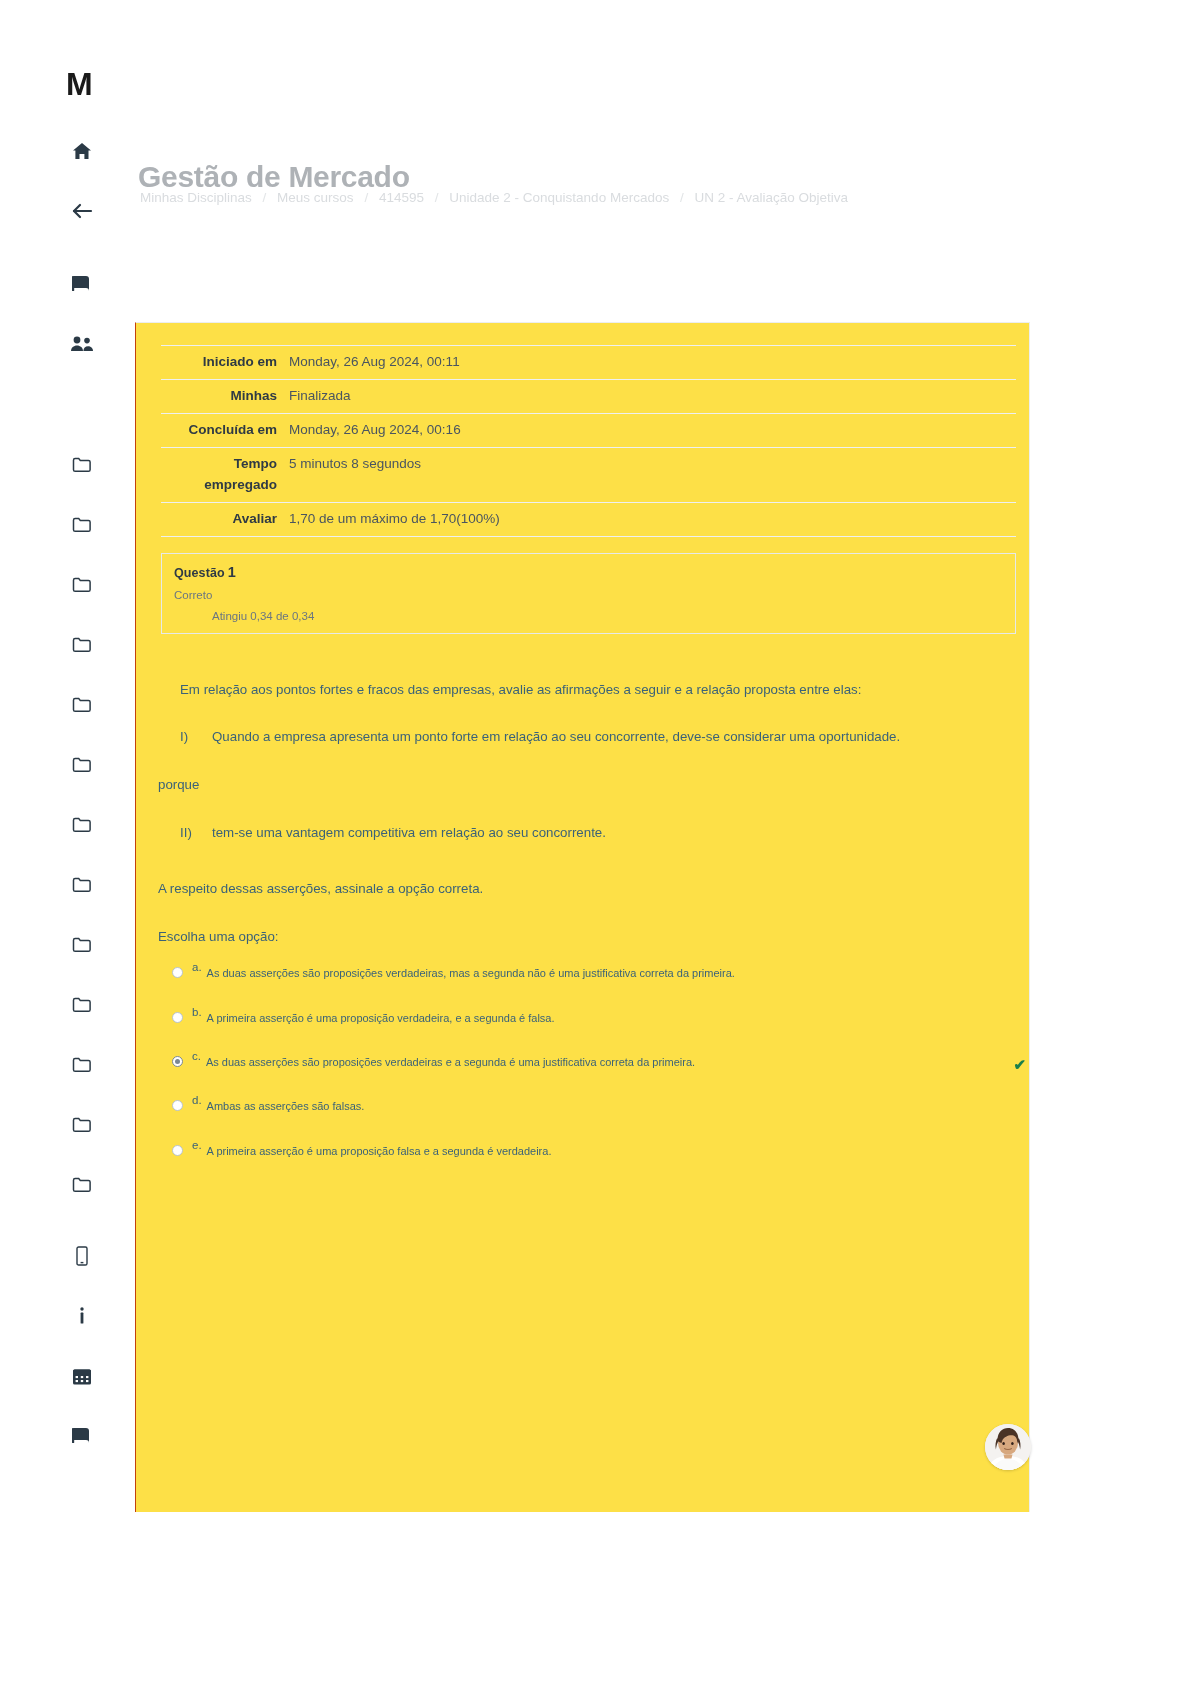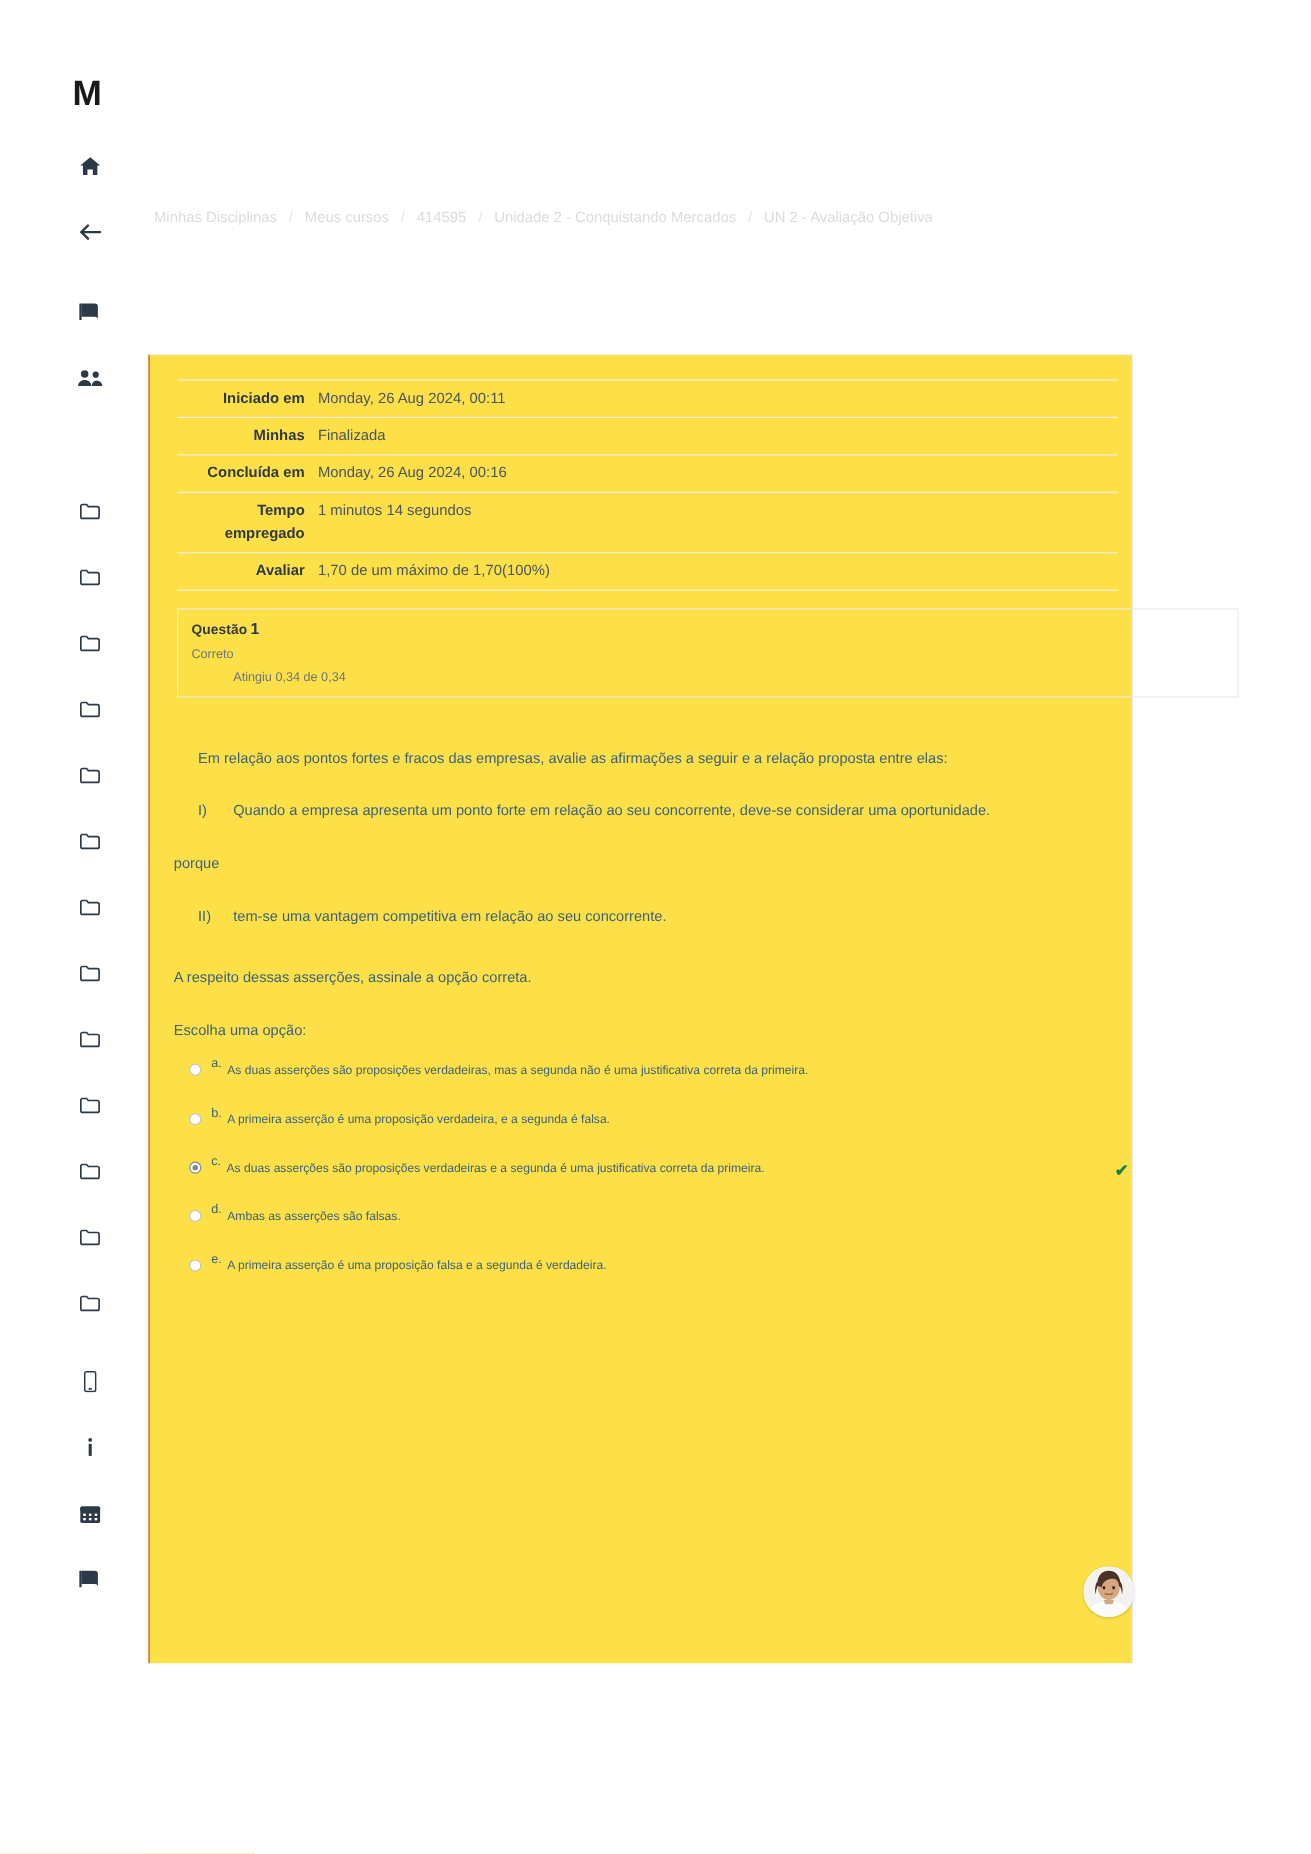--- a/index.html
+++ b/index.html
@@ -71,21 +71,21 @@
     padding:6px 12px 6px 0; width:128px; vertical-align:top;
     line-height:1.55;
   }
   .summary td {
     text-align:left; color:#4a5560; font-weight:normal;
     padding:6px 0 6px 0; vertical-align:top; line-height:1.55;
   }
 
   
   .qbox {
-    margin:16px 25px 0 25px; width:965px;
+    margin:16px 25px 0 25px; width:855px;
     border:1px solid #e6e9ea;
     padding:10px 12px 11px 12px;
   }
   .qnum {
     font-size:12.5px; font-weight:bold; color:#2f3a44; letter-spacing:0.1px;
   }
   .qnum .n { font-size:14.5px; font-weight:bold; margin-left:3px; }
   .qstate {
     font-size:11.5px; color:#6b7680; margin-top:9px;
   }
@@ -271,20 +271,21 @@
   <div class="rail-icon" style="top:1420px">
     <svg width="20" height="18" viewBox="0 0 20 18" fill="currentColor">
         <path d="M2 1h12a3 3 0 0 1 3 3v12a3 3 0 0 0-3-3H2z"></path>
         <rect x="0" y="1" width="2.2" height="15" rx="0.6"></rect>
       </svg>
   </div>
 </div>
 
 <div class="content">
 
+  <h1 class="page-title">Gestão de Mercado</h1>
 
   <nav class="breadcrumb">
     <span>Minhas Disciplinas</span>
     <span class="sep">/</span>
     <span>Meus cursos</span>
     <span class="sep">/</span>
     <span>414595</span>
     <span class="sep">/</span>
     <span>Unidade 2 - Conquistando Mercados</span>
     <span class="sep">/</span>
@@ -302,21 +303,21 @@
         <tr>
           <th>Minhas</th>
           <td>Finalizada</td>
         </tr>
         <tr>
           <th>Concluída em</th>
           <td>Monday, 26 Aug 2024, 00:16</td>
         </tr>
         <tr>
           <th>Tempo empregado</th>
-          <td>1 minutos 14 segundos</td>
+          <td>5 minutos 8 segundos</td>
         </tr>
         <tr>
           <th>Avaliar</th>
           <td>1,70 de um máximo de 1,70(100%)</td>
         </tr>
       </tbody>
     </table>
 
     <div class="qbox">
       <div class="qnum">

